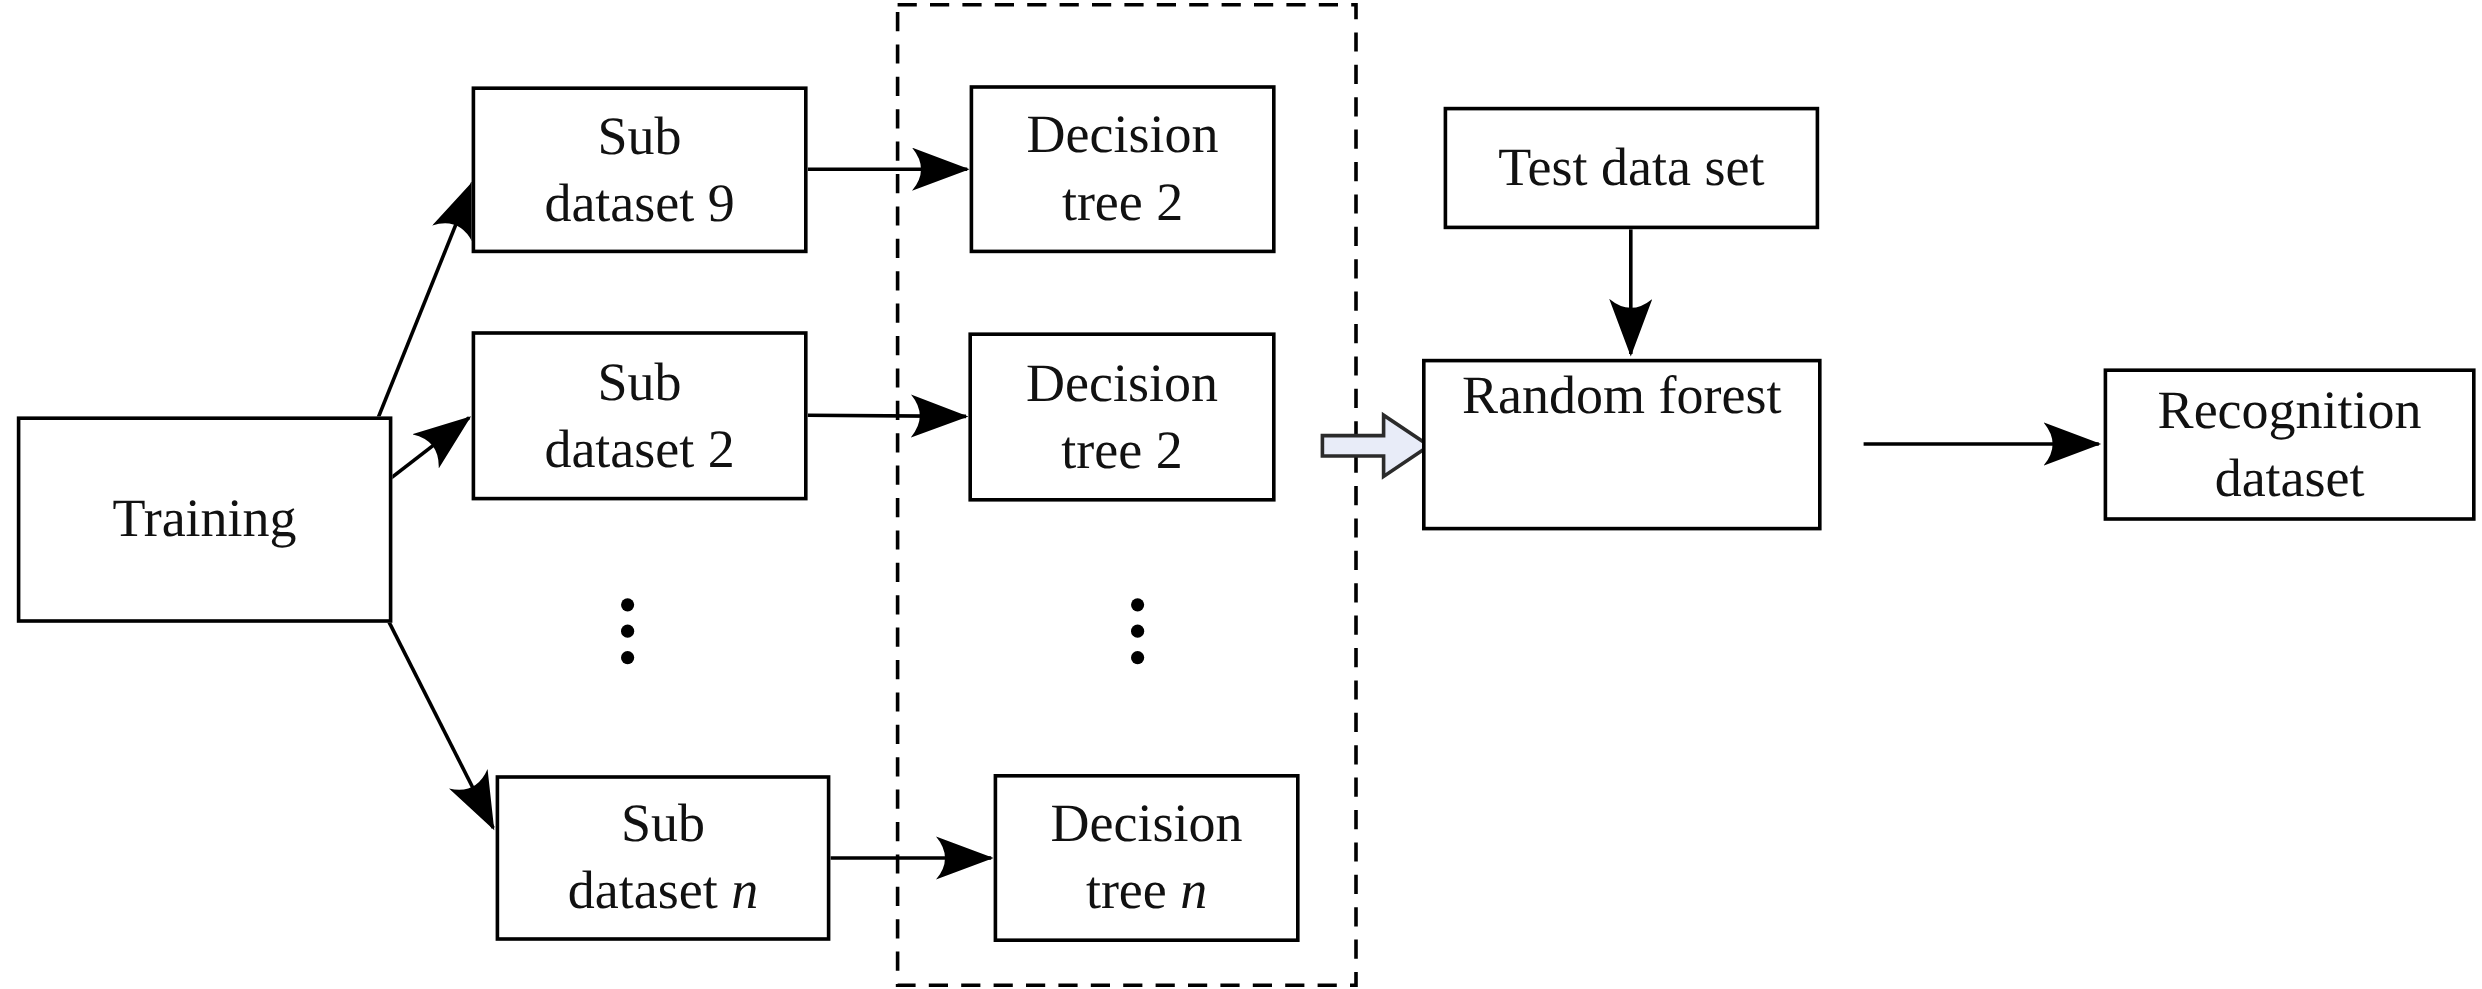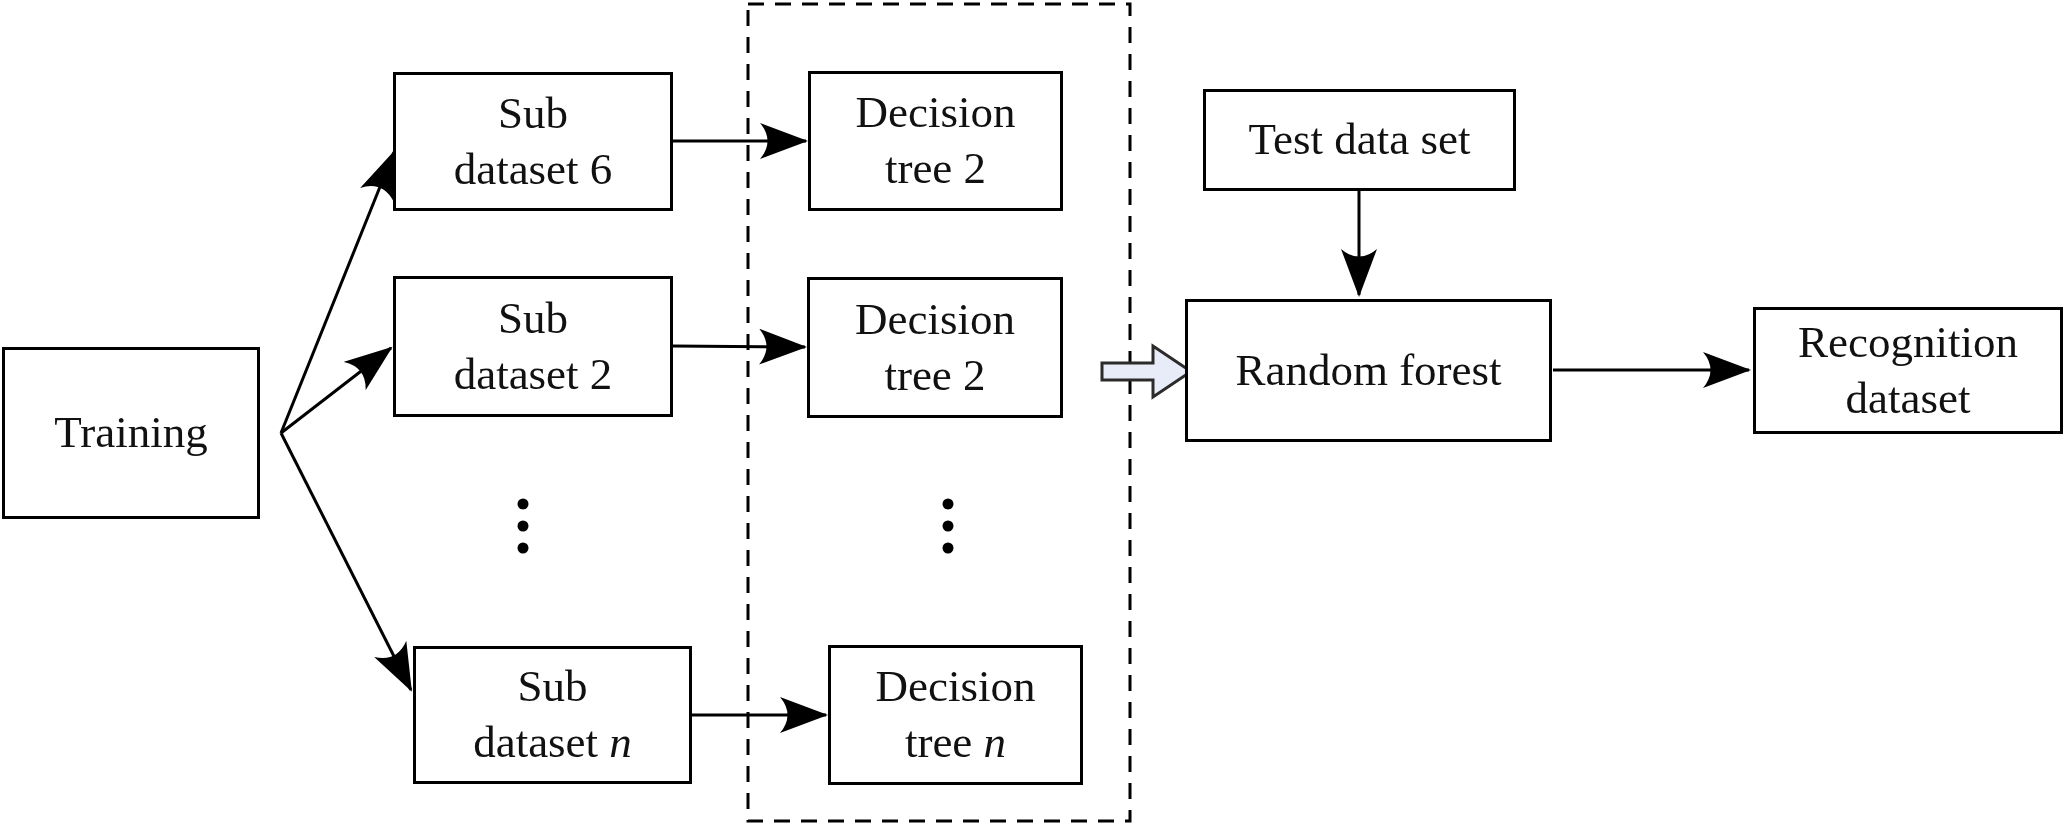--- a/index.html
+++ b/index.html
@@ -28,29 +28,29 @@
     flex-direction: column;
     align-items: center;
     justify-content: center;
     text-align: center;
     font-size: 45px;
     line-height: 1.24;
     white-space: nowrap;
   }
   .node i { font-style: italic; }
   
-  .n-training { left: 2px;    top: 347px; width: 258px; height: 172px; }
+  .n-training { left: 14px;    top: 347px; width: 313px; height: 172px; }
   .n-sub1     { left: 393px;  top: 72px;  width: 280px; height: 139px; }
   .n-sub2     { left: 393px;  top: 276px; width: 280px; height: 141px; }
   .n-subn     { left: 413px;  top: 646px; width: 279px; height: 138px; }
   .n-tree1    { left: 808px;  top: 71px;  width: 255px; height: 140px; }
   .n-tree2    { left: 807px;  top: 277px; width: 256px; height: 141px; }
   .n-treen    { left: 828px;  top: 645px; width: 255px; height: 140px; }
   .n-test     { left: 1203px; top: 89px;  width: 313px; height: 102px; }
-  .n-rf       { left: 1185px; top: 299px; width: 367px; height: 143px; }
+  .n-rf       { left: 1185px; top: 299px; width: 333px; height: 143px; justify-content: space-between; }
   .n-result   { left: 1753px; top: 307px; width: 310px; height: 127px; }
 </style>
 </head>
 <body>
 
 <div class="stage">
 
   <svg class="layer-svg" viewBox="0 0 2068 824" xmlns="http://www.w3.org/2000/svg">
     <defs>
       <marker id="ah" markerUnits="userSpaceOnUse" markerWidth="52" markerHeight="40" refX="46" refY="18" orient="auto">
@@ -86,21 +86,21 @@
       <circle cx="948" cy="548" r="5.5"></circle>
     </g>
   </svg>
 
   <div class="node n-training">
     <span>Training</span>
   </div>
 
   <div class="node n-sub1">
     <span>Sub</span>
-    <span>dataset 6</span>
+    <span>dataset 9</span>
   </div>
 
   <div class="node n-sub2">
     <span>Sub</span>
     <span>dataset 2</span>
   </div>
 
   <div class="node n-subn">
     <span>Sub</span>
     <span><span>dataset </span><i>n</i></span>

